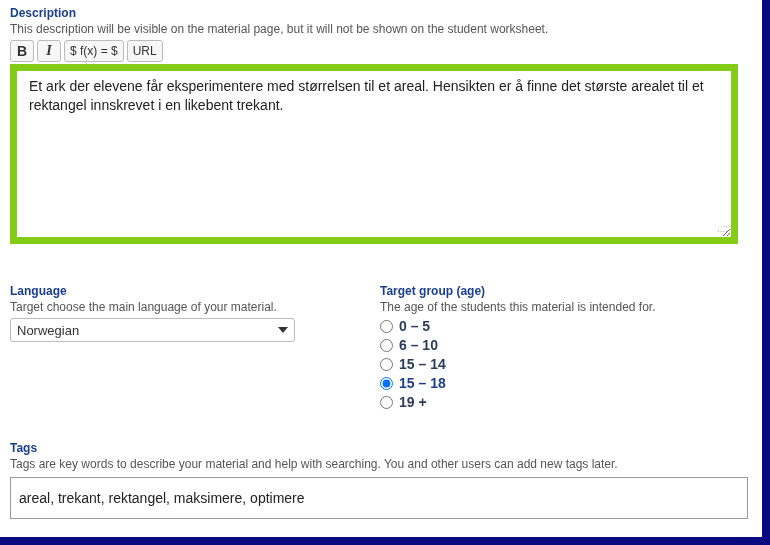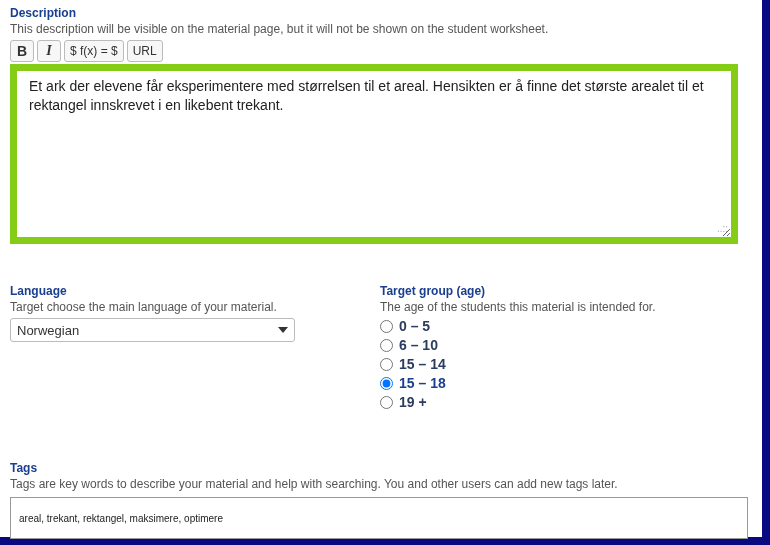--- a/index.html
+++ b/index.html
@@ -112,27 +112,27 @@
     width: 13px; height: 13px; cursor:pointer;
   }
   .radio-item label {
     font-weight: bold;
     font-size: 14px;
     color: #2b3c5f;
     cursor: pointer;
     text-align: right;
   }
   .radio-item.selected label { color: #1a3f8f; }
-  .tags-section { margin-top: 48px; }
+  .tags-section { margin-top: 28px; }
   .tags-input {
     width: 738px;
     height: 30px;
     border: 1px solid #999;
     padding: 20px 8px;
-    font-size: 10px;
+    font-size: 14px;
     color: #222;
     margin-top: 2px;
   }
 </style>
 </head>
 <body>
 
 <div class="page-shadow">
 <div class="page">
 

